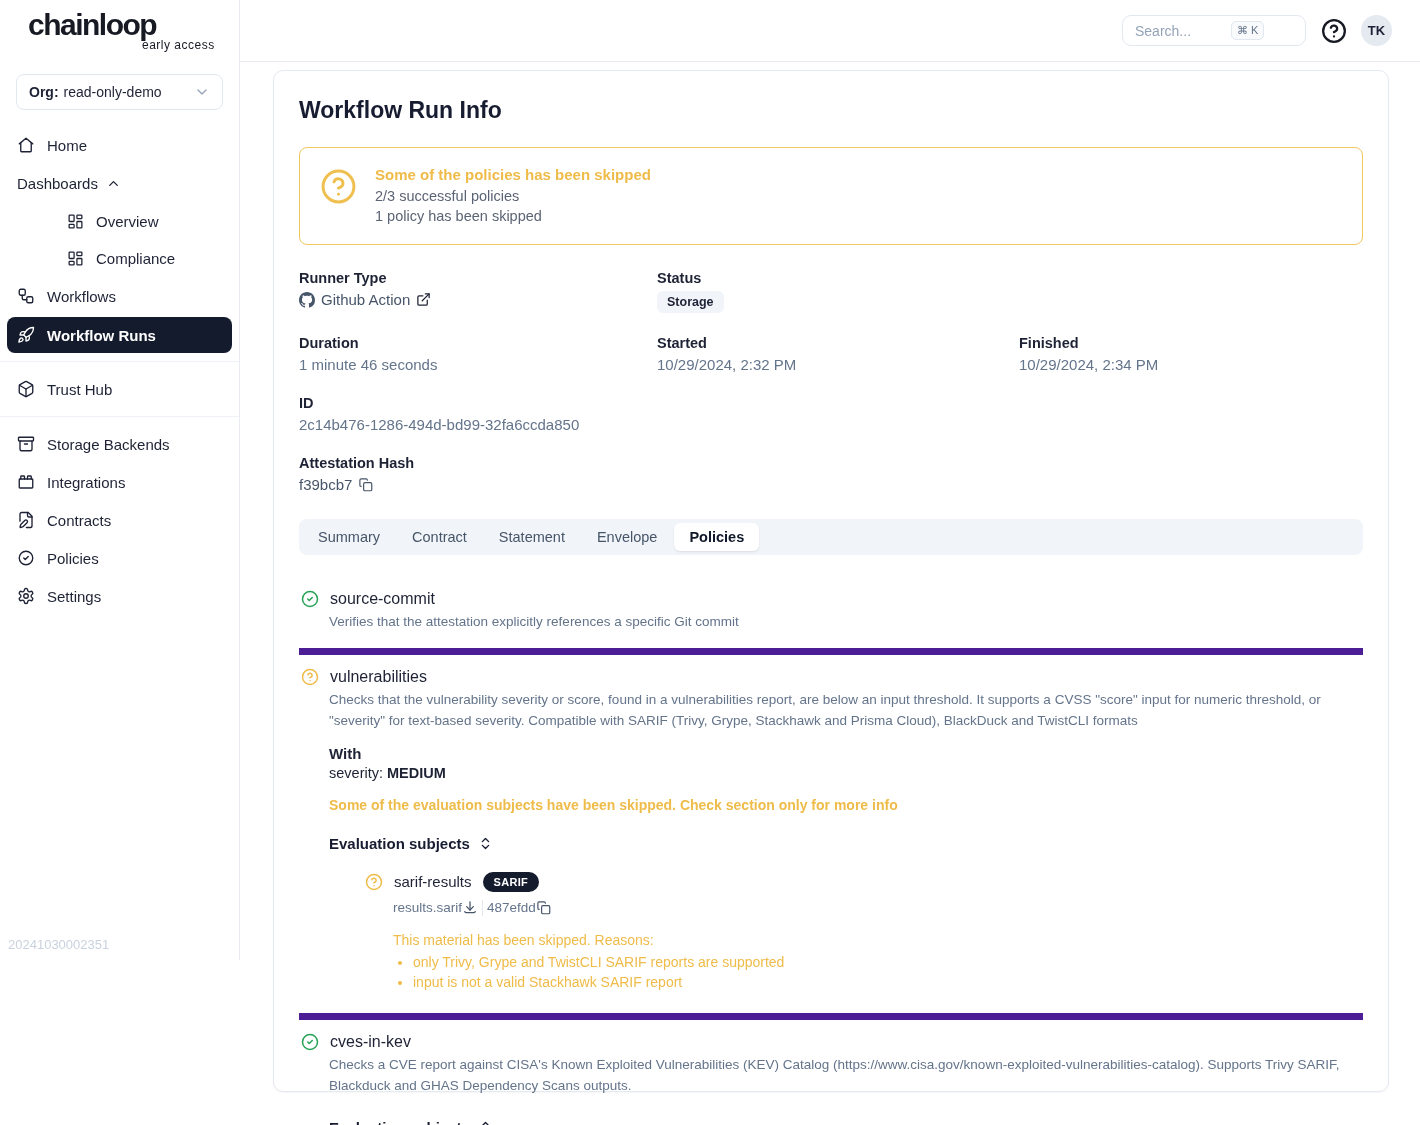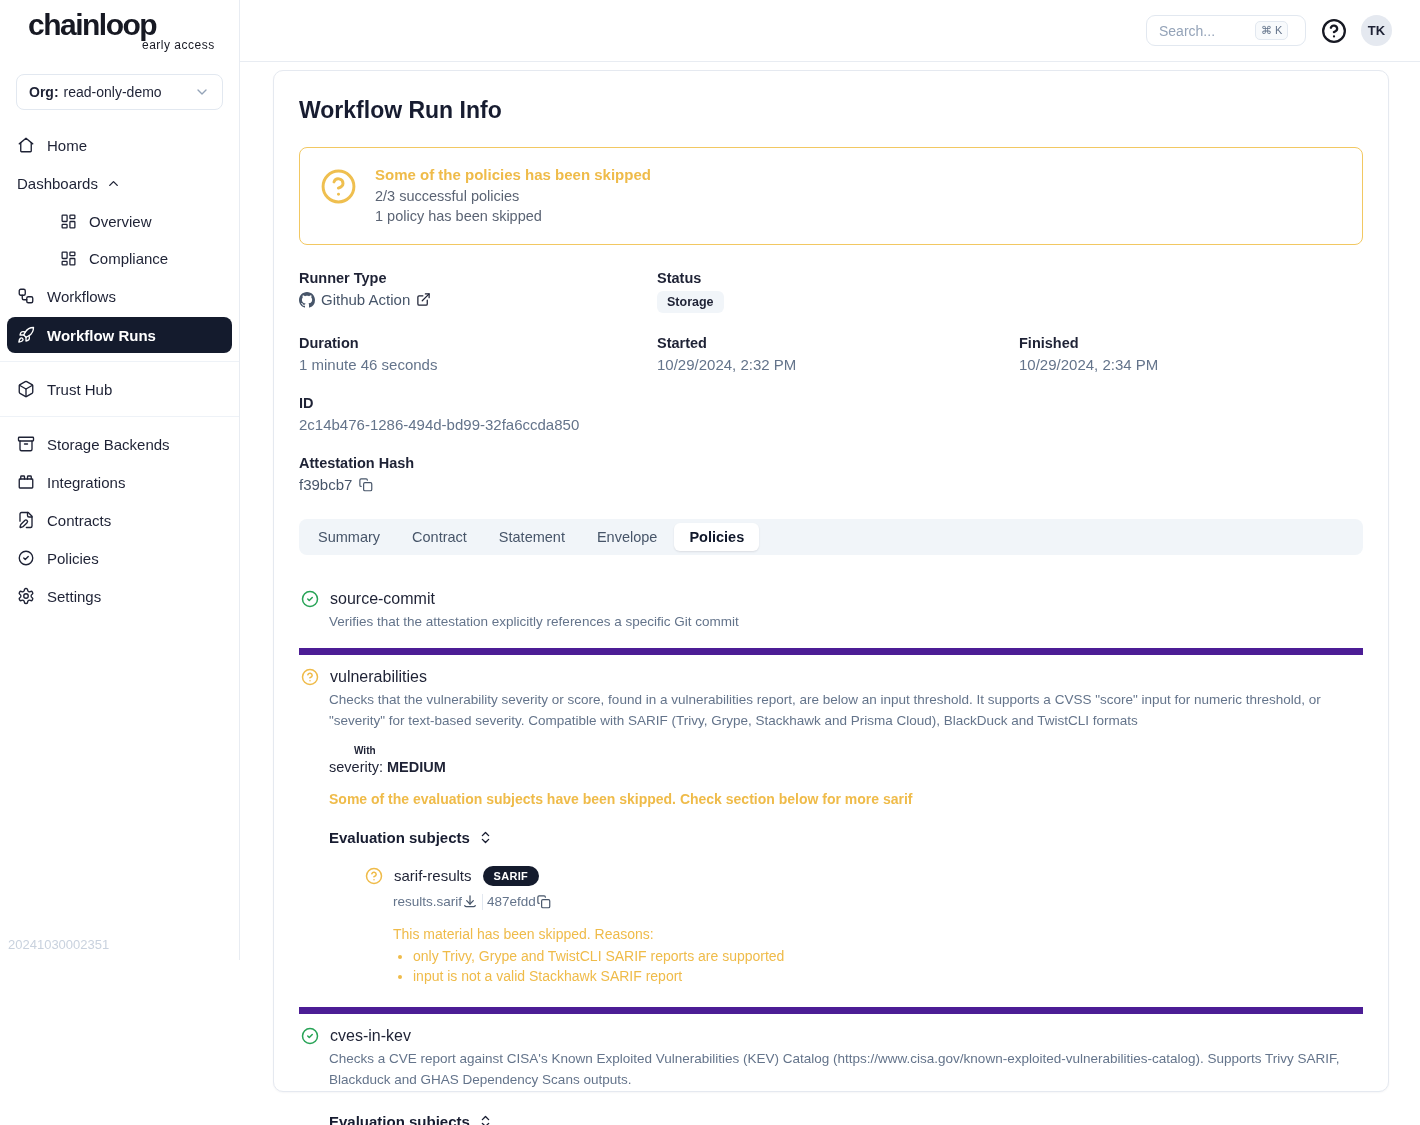--- a/index.html
+++ b/index.html
@@ -18,31 +18,31 @@
   .org-select { margin:12px 16px 10px 16px; border:1px solid #e2e8f0; border-radius:8px;
     padding:9px 12px; display:flex; align-items:center; font-size:14px; cursor:pointer; }
   .org-select .org-label { font-weight:bold; margin-right:5px; }
   .org-select .chev { margin-left:auto; color:#94a3b8; display:flex; }
   .nav { padding:6px 0; }
   .nav-item { display:flex; align-items:center; gap:12px; padding:10px 0 10px 17px;
     font-size:15px; font-weight:500; color:#1e2235; cursor:pointer; }
   .nav-item svg { flex:0 0 auto; }
   .nav-section { display:flex; align-items:center; gap:8px; padding:11px 0 11px 17px;
     font-size:15px; font-weight:500; cursor:pointer; }
-  .nav-sub { padding-left:60px; }
+  .nav-sub { padding-left:19px;margin-left:48px; }
   .nav-item.active { background:#141b2d; color:#ffffff; border-radius:8px; margin:2px 7px;
     padding:9px 0 9px 10px; font-weight:bold; }
   .side-divider { border-top:1px solid #eef2f7; margin:8px 0; }
   .version { position:absolute; left:8px; bottom:8px; font-size:13px; color:#c9d2de; }
 
   
   .rightcol { flex:1; display:flex; flex-direction:column; }
   .topbar { height:62px; border-bottom:1px solid #e8ecf2; display:flex; align-items:center;
     justify-content:flex-end; padding-right:28px; gap:14px; }
-  .searchbox { width:160px; height:31px; border:1px solid #e2e8f0; border-radius:9px;
+  .searchbox { width:184px; height:31px; border:1px solid #e2e8f0; border-radius:9px;
     display:flex; align-items:center; padding:0 6px 0 12px; gap:6px; cursor:text; }
   .searchbox input { border:none; outline:none; width:90px; font-size:14px;
     font-family:"Liberation Sans", sans-serif; color:#475569; background:transparent; }
   .searchbox input::placeholder { color:#94a3b8; }
   .kbd { border:1px solid #e2e8f0; background:#f8fafc; border-radius:5px; font-size:11px;
     color:#64748b; padding:2px 5px; white-space:nowrap; }
   .help-btn { width:27px; height:27px; border-radius:50%; display:flex; align-items:center;
     justify-content:center; cursor:pointer; color:#171923; }
   .avatar { width:31px; height:31px; border-radius:50%; background:#e5e9f0; display:flex;
     align-items:center; justify-content:center; font-size:13px; font-weight:bold; color:#1e2235;
@@ -75,21 +75,21 @@
   .tab.active { background:#fff; color:#0f172a; font-weight:bold;
     box-shadow:0 1px 2px rgba(16,24,40,.1); }
 
   .policy { padding:13px 2px 15px 2px; }
   .policy + .policy { border-top:7px solid #4c1d95; }
   .policy-head { display:flex; align-items:center; gap:11px; }
   .policy-name { font-size:16px; color:#1e2235; }
   .policy-body { margin-left:28px; }
   .policy-desc { font-size:13.5px; color:#64748b; line-height:1.55; margin-top:4px;
     max-width:1030px; }
-  .with-label { font-size:10px; font-weight:bold; margin-top:13px;margin-left:25px; }
+  .with-label { font-size:15px; font-weight:bold; margin-top:13px; }
   .with-value { font-size:14.5px; color:#1e2235; margin-top:3px; }
   .with-value b { font-weight:bold; }
   .amber { color:#efbb49; }
   .warn-line { font-size:14px; font-weight:bold; margin-top:16px; }
   .eval-toggle { display:flex; align-items:center; gap:8px; font-size:15px; font-weight:bold;
     color:#171c30; margin-top:22px; cursor:pointer; }
 
   .subject { margin:20px 0 8px 36px; }
   .subject-head { display:flex; align-items:center; gap:11px; }
   .subject-name { font-size:15px; color:#1e2235; }
@@ -352,21 +352,21 @@
             </svg>
           <span class="policy-name">vulnerabilities</span>
         </div>
         <div class="policy-body">
           <p class="policy-desc">Checks that the vulnerability severity or score, found in a vulnerabilities report, are below an input threshold. It supports a CVSS "score" input for numeric threshold, or "severity" for text-based severity. Compatible with SARIF (Trivy, Grype, Stackhawk and Prisma Cloud), BlackDuck and TwistCLI formats</p>
           <div class="with-label">With</div>
           <div class="with-value">
             <span>severity:</span>
             <b>MEDIUM</b>
           </div>
-          <div class="warn-line amber">Some of the evaluation subjects have been skipped. Check section below for more sarif</div>
+          <div class="warn-line amber">Some of the evaluation subjects have been skipped. Check section only for more info</div>
 
           <div class="eval-toggle">
             <span>Evaluation subjects</span>
             <svg width="15" height="15" viewBox="0 0 24 24" fill="none" stroke="#171c30" stroke-width="2.2" stroke-linecap="round" stroke-linejoin="round">
                 <path d="m7 15 5 5 5-5"></path>
                 <path d="m7 9 5-5 5 5"></path>
               </svg>
           </div>
 
           <div class="subject">

